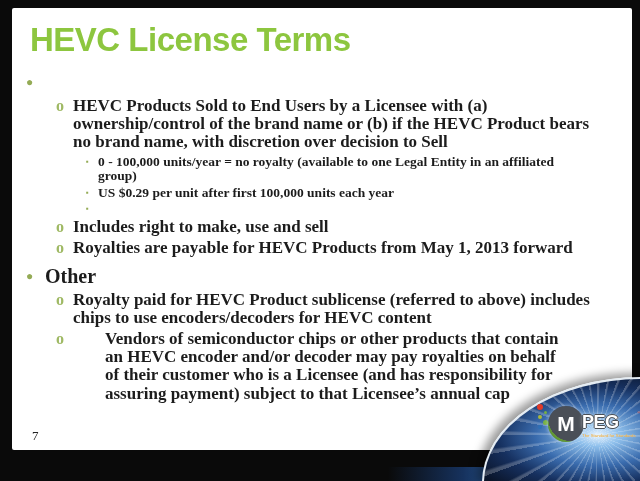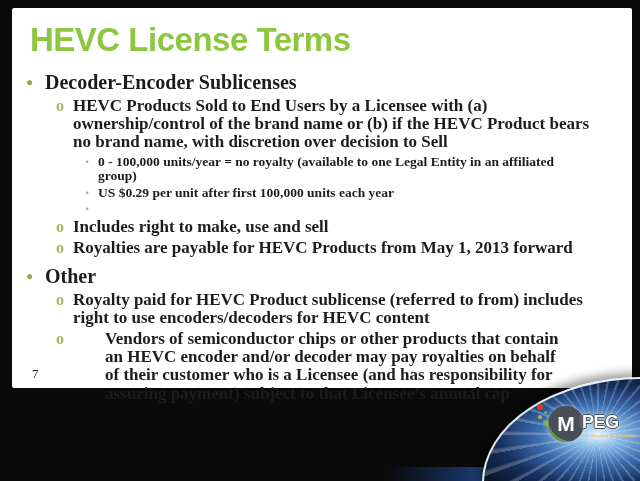--- a/index.html
+++ b/index.html
@@ -7,21 +7,21 @@
     width:640px;height:481px;position:relative;overflow:hidden;
     background:var(--frame-bg,#0a0a0a);
     font-family:"Liberation Serif", serif;
   }
   
   .bottom-glow{
     position:absolute;left:388px;bottom:0;width:252px;height:14px;z-index:0;
     background:linear-gradient(90deg, rgba(10,20,40,0) 0%, #16325e 30%, #3e7ec2 58%, #9cc8f0 80%, #eaf5ff 96%);
   }
   .slide{
-    position:absolute;top:8px;left:12px;width:620px;height:380px;z-index:1;
+    position:absolute;top:8px;left:12px;width:620px;height:442px;z-index:1;
     background:var(--slide-bg,#fff);border-radius:2px;
   }
   .title{
     margin:13px 0 0 18px;
     font-family:"Liberation Sans", sans-serif;
     font-weight:bold;font-size:33px;letter-spacing:-0.5px;
     color:var(--title-green,#8dc63f);
   }
   .content{margin-top:12px;}
   .row{display:flex;align-items:flex-start;}
@@ -96,21 +96,20 @@
 
 <div class="bottom-glow"></div>
 
 <div class="slide">
   <h1 class="title">HEVC License Terms</h1>
 
   <div class="content">
 
     <div class="row lvl1">
       <span class="b">●</span>
-      <div class="txt">Decoder-Encoder Sublicenses</div>
     </div>
 
     <div class="row lvl2">
       <span class="b">o</span>
       <div class="txt mw535">HEVC Products Sold to End Users by a Licensee with (a) ownership/control of the brand name or (b) if the HEVC Product bears no brand name, with discretion over decision to Sell</div>
     </div>
 
     <div class="row lvl3">
       <span class="b">▪</span>
       <div class="txt mw480">0 - 100,000 units/year = no royalty (available to one Legal Entity in an affiliated group)</div>
@@ -135,21 +134,21 @@
       <div class="txt mw500">Royalties are payable for HEVC Products from May 1, 2013 forward</div>
     </div>
 
     <div class="row lvl1 other-gap">
       <span class="b">●</span>
       <div class="txt">Other</div>
     </div>
 
     <div class="row lvl2">
       <span class="b">o</span>
-      <div class="txt mw535">Royalty paid for HEVC Product sublicense (referred to from) includes right to use encoders/decoders for HEVC content</div>
+      <div class="txt mw535">Royalty paid for HEVC Product sublicense (referred to above) includes chips to use encoders/decoders for HEVC content</div>
     </div>
 
     <div class="row lvl2">
       <span class="b">o</span>
       <div class="txt mw460">Vendors of semiconductor chips or other products that contain an HEVC encoder and/or decoder may pay royalties on behalf of their customer who is a Licensee (and has responsibility for assuring payment) subject to that Licensee’s annual cap</div>
     </div>
 
   </div>
 
   <div class="page-num">7</div>

